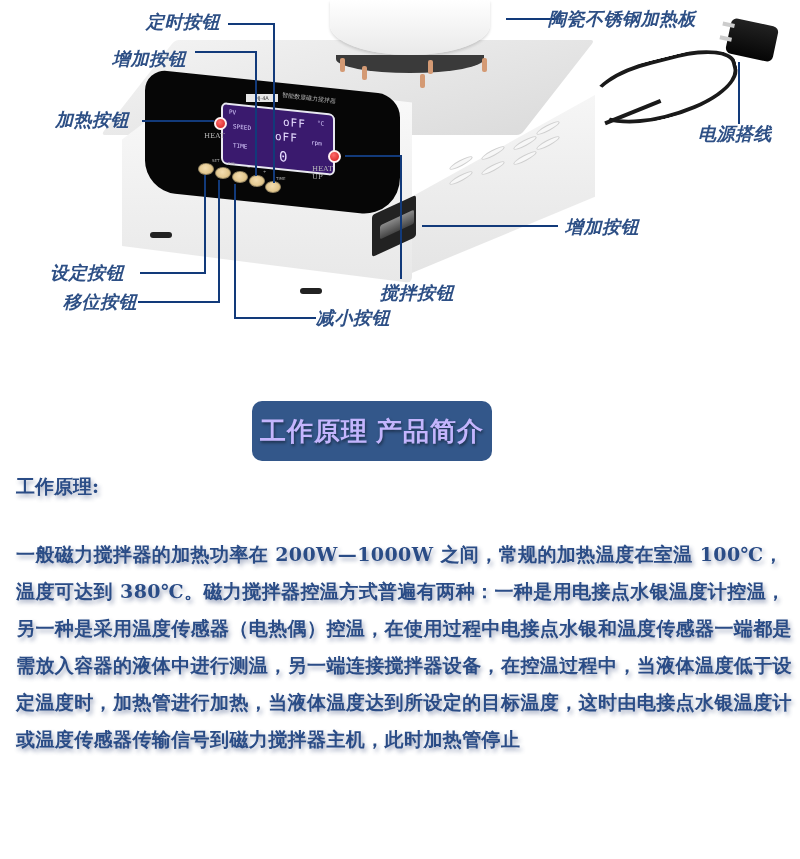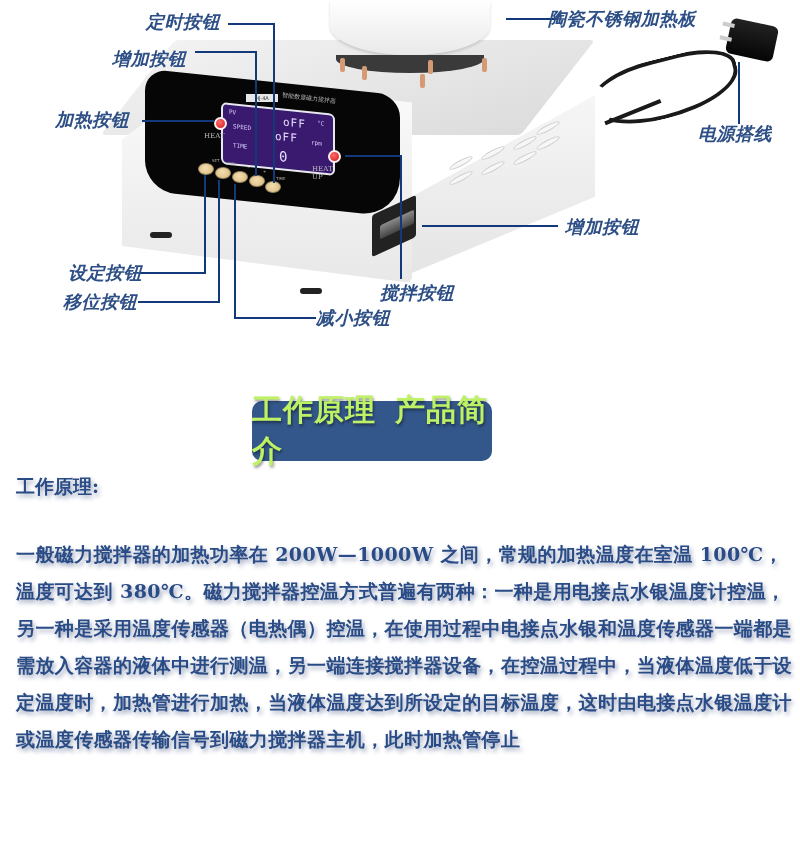--- a/index.html
+++ b/index.html
@@ -119,23 +119,23 @@
     letter-spacing: 0.5px;
   }
 
   
   .section-badge {
     position: absolute; left: 252px; top: 401px; width: 240px; height: 60px;
     background: #33578a; border-radius: 10px;
     display: flex; align-items: center; justify-content: center;
   }
   .section-badge span {
-    color: #bef264; font-size: 30px; font-weight: bold; letter-spacing: 1px;
+    color: #c4b5fd; font-size: 26px; font-weight: bold; letter-spacing: 1px;
     text-shadow: 1px 2px 3px rgba(0,0,0,.45);
-    font-family: Liberation Mono, monospace;
+    font-family: Liberation Sans, sans-serif;
   }
 
   
   .content {
     position: absolute; left: 16px; top: 468px; width: 780px;
     color: #2a4c86; font-weight: bold; font-family: "DejaVu Serif", serif;
     text-shadow: 2px 3px 4px rgba(40,60,110,.45);
   }
   .content h3 { font-size: 19px; font-weight: bold; line-height: 36px; margin-bottom: 32px; }
   .content p { font-size: 19px; line-height: 37px; letter-spacing: 0.4px; }
@@ -237,21 +237,21 @@
 
   <div class="line" style="left:422px;top:225px;width:136px;height:2px;"></div>
 
   <div class="line" style="left:506px;top:18px;width:52px;height:2px;"></div>
 
   <div class="line" style="left:738px;top:62px;width:2px;height:62px;"></div>
 
   <div class="callout" style="left:146px;top:10px;">定时按钮</div>
   <div class="callout" style="left:112px;top:39px;margin-top:8px;">增加按钮</div>
   <div class="callout" style="left:55px;top:108px;">加热按钮</div>
-  <div class="callout" style="left:68px;top:261px;text-align:right;">设定按钮</div>
+  <div class="callout" style="left:50px;top:261px;text-align:right;">设定按钮</div>
   <div class="callout" style="left:55px;top:290px;margin-left:8px;">移位按钮</div>
   <div class="callout" style="left:316px;top:306px;">减小按钮</div>
   <div class="callout" style="left:380px;top:281px;">搅拌按钮</div>
   <div class="callout" style="left:565px;top:215px;">增加按钮</div>
   <div class="callout" style="left:698px;top:122px;">电源搭线</div>
   <div class="callout" style="left:548px;top:7px;text-align:right;">陶瓷不锈钢加热板</div>
 </div>
 
 <div class="section-badge">
   <span>工作原理 产品简介</span>

